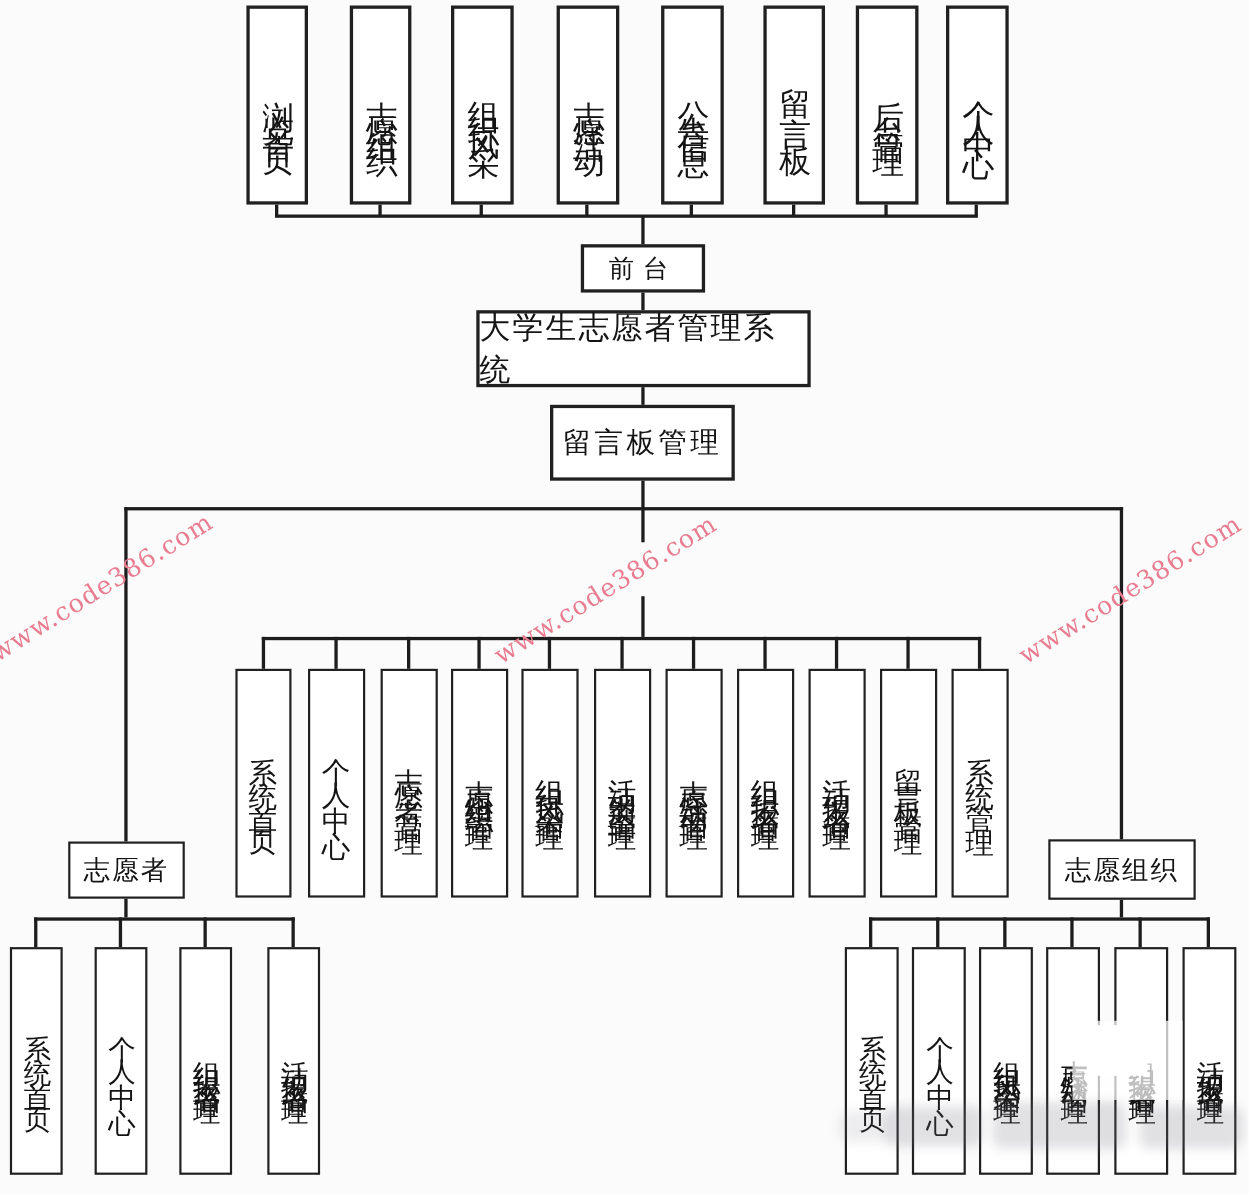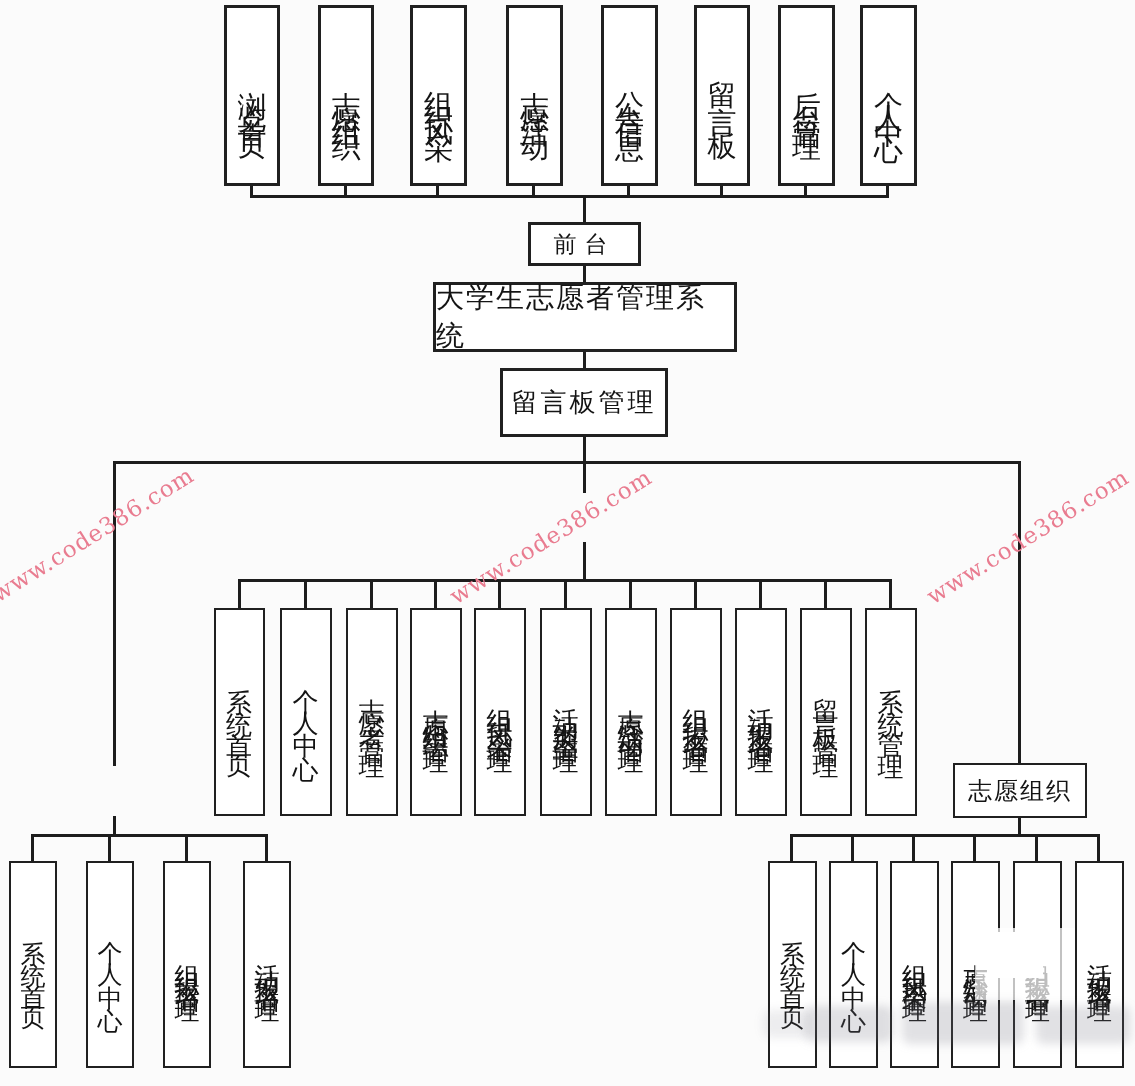--- a/index.html
+++ b/index.html
@@ -92,20 +92,21 @@
   <div class="node vtext v5m" style="left:346px;top:608px;width:52px;height:208px;">志愿者管理</div>
   <div class="node vtext v6m" style="left:410px;top:608px;width:52px;height:208px;">志愿组织管理</div>
   <div class="node vtext v6m" style="left:474px;top:608px;width:52px;height:208px;">组织风采管理</div>
   <div class="node vtext v6m" style="left:540px;top:608px;width:52px;height:208px;">活动类型管理</div>
   <div class="node vtext v6m" style="left:605px;top:608px;width:52px;height:208px;">志愿活动管理</div>
   <div class="node vtext v6m" style="left:670px;top:608px;width:52px;height:208px;">组织报名管理</div>
   <div class="node vtext v6m" style="left:735px;top:608px;width:52px;height:208px;">活动报名管理</div>
   <div class="node vtext v5m" style="left:800px;top:608px;width:52px;height:208px;">留言板管理</div>
   <div class="node vtext v4m" style="left:865px;top:608px;width:52px;height:208px;">系统管理</div>
 
+  <div class="node h4" style="left:62px;top:765px;width:106px;height:52px;">志愿者</div>
   <div class="line" style="left:113px;top:816px;width:3px;height:18px;"></div>
   <div class="line" style="left:31px;top:834px;width:237px;height:3px;"></div>
   <div class="line" style="left:31px;top:834px;width:3px;height:27px;"></div>
   <div class="line" style="left:108px;top:834px;width:3px;height:27px;"></div>
   <div class="line" style="left:185px;top:834px;width:3px;height:27px;"></div>
   <div class="line" style="left:265px;top:834px;width:3px;height:27px;"></div>
 
   <div class="node vtext v4b" style="left:9px;top:861px;width:48px;height:207px;">系统首页</div>
   <div class="node vtext v4b" style="left:86px;top:861px;width:48px;height:207px;">个人中心</div>
   <div class="node vtext v6b" style="left:163px;top:861px;width:48px;height:207px;">组织报名管理</div>

